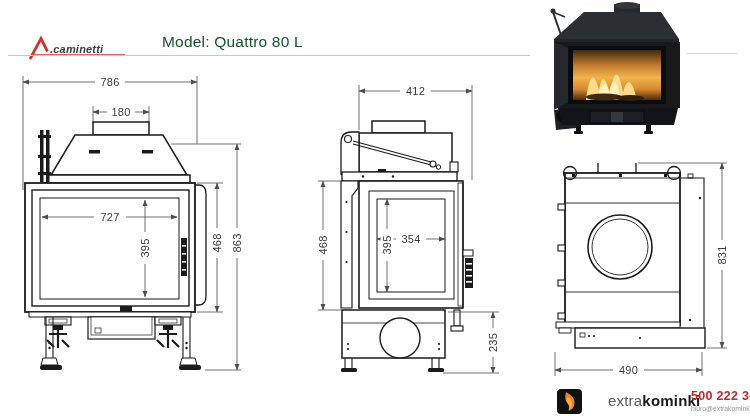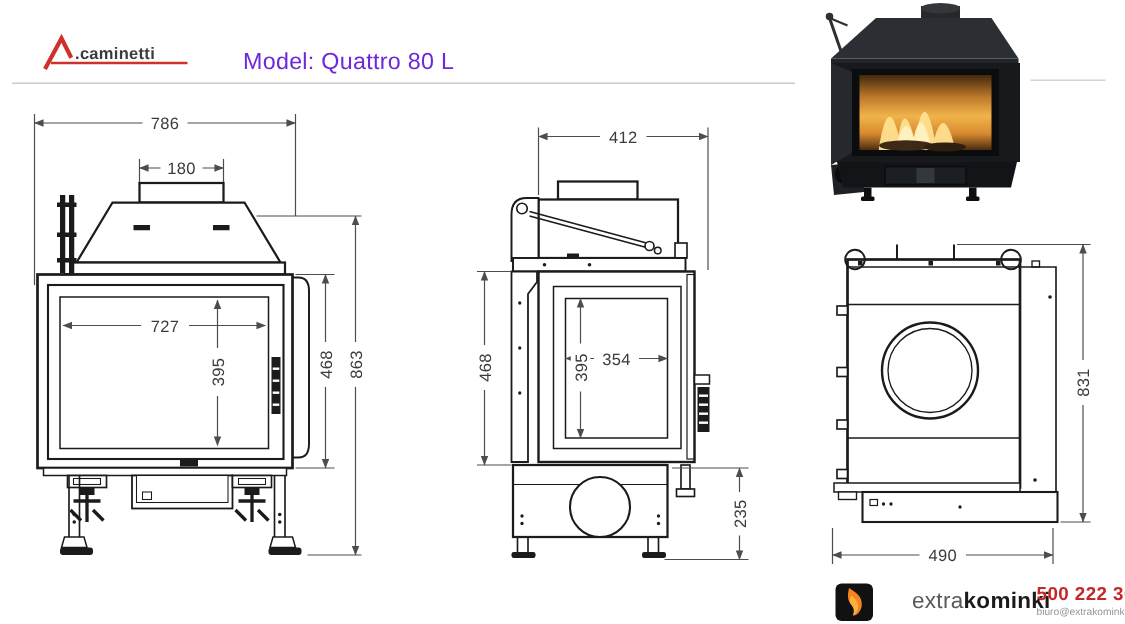--- a/index.html
+++ b/index.html
@@ -1,20 +1,20 @@
 <!DOCTYPE html>
 <html><head>
 <meta charset="utf-8">
 <style>
   html,body{margin:0;padding:0;background:#fff;}
   #sheet{position:relative;width:750px;height:416px;background:#ffffff;overflow:hidden;
          font-family:"Liberation Sans",sans-serif;}
   .rule{position:absolute;background:#c9c9c9;height:1px;}
-  .model{position:absolute;left:162px;top:33px;font-size:15.5px;color:#6d28d9;letter-spacing:.2px;}
-  .logo{position:absolute;left:28px;top:22px;}
+  .model{position:absolute;left:162px;top:33px;font-size:15.5px;color:#14532d;letter-spacing:.2px;}
+  .logo{position:absolute;left:28px;top:35px;font-style:italic;}
   .view{position:absolute;}
   svg text{font-family:"Liberation Sans",sans-serif;font-size:11px;fill:#3b3b3b;letter-spacing:.2px;}
   .footer{position:absolute;left:556px;top:388px;width:190px;height:27px;}
   .flame-box{position:absolute;left:1px;top:1px;width:25px;height:25px;background:#111;border-radius:4px;}
   .brandname{position:absolute;left:32px;top:4px;font-size:15px;color:#58595b;letter-spacing:.2px;margin-left:20px;}
   .brandname .br-bold{font-weight:bold;color:#1d1a1b;}
   .contact{position:absolute;left:118px;top:1px;width:72px;padding-left:17px;}
   .phone{font-size:12.5px;font-weight:bold;color:#c3282a;letter-spacing:.3px;white-space:nowrap;}
   .email{font-size:6.8px;color:#949699;margin-top:2px;white-space:nowrap;}
 </style>

